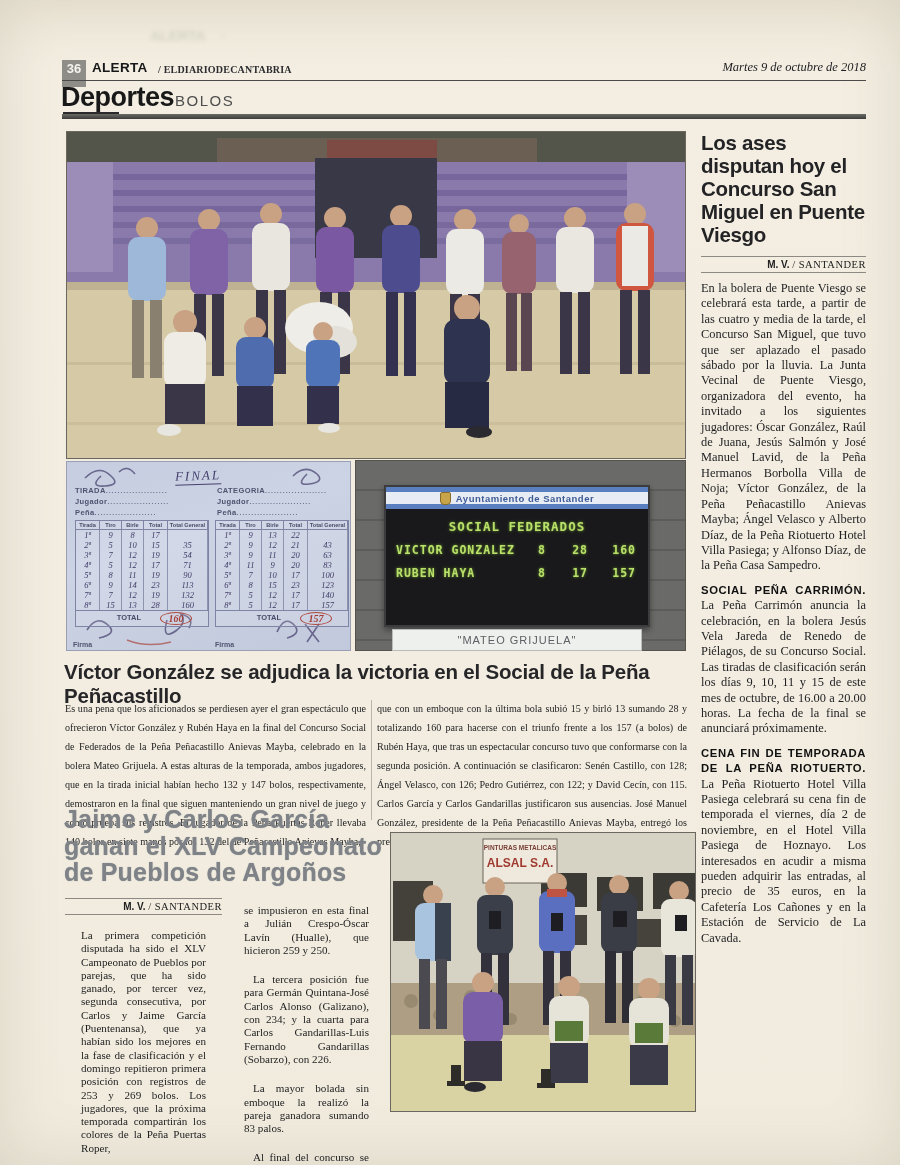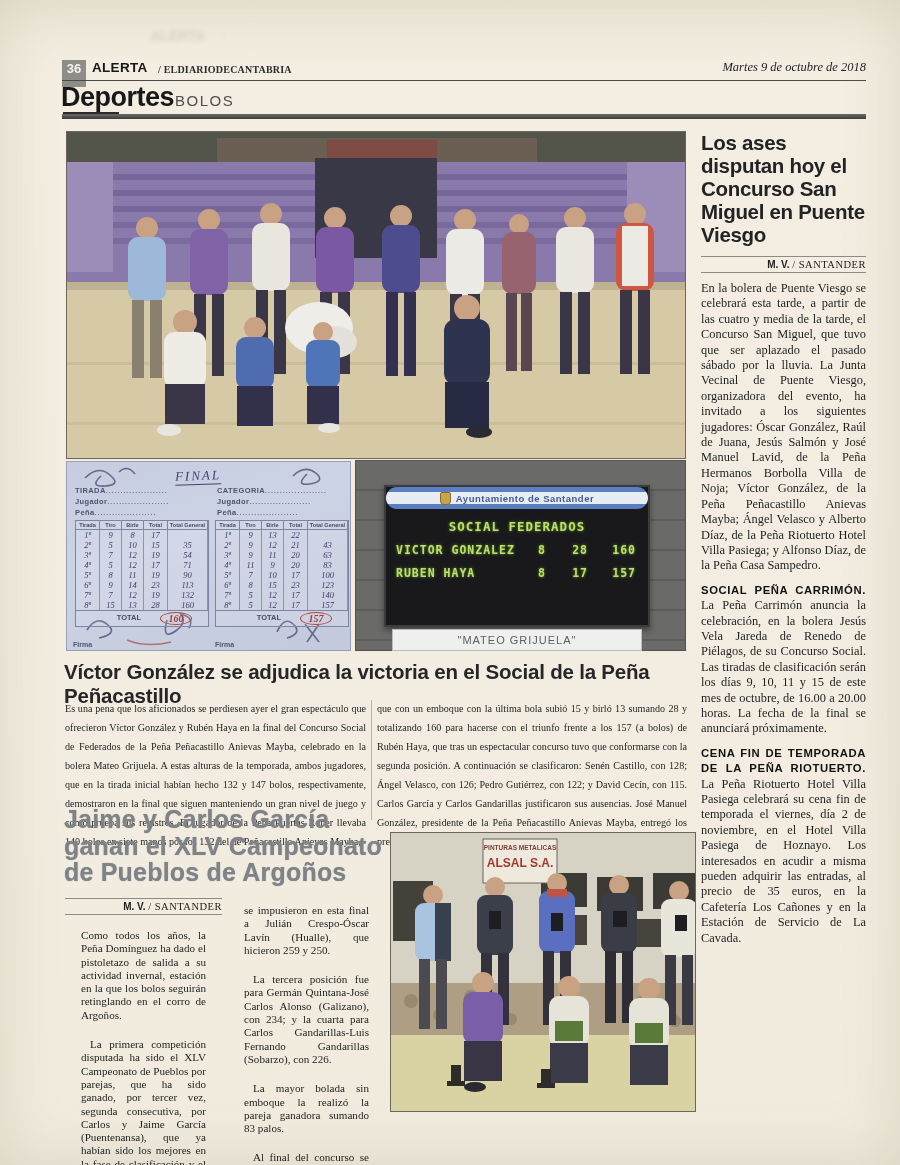--- a/index.html
+++ b/index.html
@@ -66,21 +66,21 @@
                  border:1.5px solid #b0483e;border-radius:50%;width:30px;margin:1px auto;}
   .firma{position:absolute;bottom:2px;font-family:"Liberation Sans",sans-serif;font-size:7px;font-weight:bold;color:#4e5370;}
   
   #scoreboard{left:355px;top:460px;width:331px;height:191px;background:
      repeating-linear-gradient(180deg,#6a6a68 0 28px,#5c5c5a 28px 30px),
      linear-gradient(90deg,#6b6b69,#585856);box-sizing:border-box;border:1px solid #55524c;}
   #board{position:absolute;left:28px;top:24px;width:262px;height:138px;background:#19191b;border:2px solid #3c3c3e;
          box-shadow:0 3px 6px rgba(0,0,0,.4);}
   #board-header{height:22px;background:linear-gradient(180deg,#5a7fc0 0 5px,#e8edf5 5px 17px,#5a7fc0 17px 22px);
      display:flex;align-items:center;justify-content:center;font-family:"Liberation Sans",sans-serif;
-     font-size:9.5px;color:#3c5a96;font-weight:bold;letter-spacing:.5px;border-radius:11px;}
+     font-size:9.5px;color:#3c5a96;font-weight:bold;letter-spacing:.5px;}
   #crest{display:inline-block;width:9px;height:11px;background:#c8a44a;border:1px solid #8a6c2a;border-radius:2px 2px 4px 4px;margin-right:5px;}
   .led{font-family:"DejaVu Sans Mono",monospace;font-weight:bold;color:#b9e06a;text-shadow:0 0 3px #6f9a2e;letter-spacing:1px;}
   #led-title{text-align:center;font-size:12.5px;margin-top:10px;}
   .led-row{display:flex;font-size:11.5px;margin:9px 10px 0 10px;}
   .led-name{width:120px;}
   .led-h{width:30px;text-align:right;}
   .led-l{width:42px;text-align:right;}
   .led-t{width:48px;text-align:right;}
   #board-footer{position:absolute;left:6px;right:6px;bottom:-26px;height:20px;background:#eef0ee;border:1px solid #b9bcb9;
      text-align:center;font-family:"Liberation Sans",sans-serif;font-size:11px;color:#5c5f63;letter-spacing:1px;line-height:20px;}
@@ -425,21 +425,20 @@
   <div id="a1-divider" class="abs"></div>
   <div id="a1c1" class="abs a1col">Es una pena que los aficionados se perdiesen ayer el gran espectáculo que ofrecieron Víctor González y Rubén Haya en la final del Concurso Social de Federados de la Peña Peñacastillo Anievas Mayba, celebrado en la bolera Mateo Grijuela. A estas alturas de la temporada, ambos jugadores, que en la tirada inicial habían hecho 132 y 147 bolos, respectivamente, demostraron en la final que siguen manteniendo un gran nivel de juego y como prueba sus registros. El jugador de la Peña Puertas Roper llevaba 140 bolos en siete manos por los 132 del de Peñacastillo Anievas Mayba,</div>
   <div id="a1c2" class="abs a1col">que con un emboque con la última bola subió 15 y birló 13 sumando 28 y totalizando 160 para hacerse con el triunfo frente a los 157 (a bolos) de Rubén Haya, que tras un espectacular concurso tuvo que conformarse con la segunda posición. A continuación se clasificaron: Senén Castillo, con 128; Ángel Velasco, con 126; Pedro Gutiérrez, con 122; y David Cecín, con 115. Carlos García y Carlos Gandarillas justificaron sus ausencias. José Manuel González, presidente de la Peña Peñacastillo Anievas Mayba, entregó los premios.</div>
 
   <div id="a2-headline" class="abs">Jaime y Carlos García ganan el XLV Campeonato de Pueblos de Argoños</div>
   <div id="a2-byline" class="abs byline">
     <b>M. V.</b>
     <span>/ SANTANDER</span>
   </div>
   <div id="a2c1" class="abs a2col">
-    <p>Como todos los años, la Peña Domínguez ha dado el pistoletazo de salida a su actividad invernal, estación en la que los bolos seguirán retinglando en el corro de Argoños.</p>
     <p>La primera competición disputada ha sido el XLV Campeonato de Pueblos por parejas, que ha sido ganado, por tercer vez, segunda consecutiva, por Carlos y Jaime García (Puentenansa), que ya habían sido los mejores en la fase de clasificación y el domingo repitieron primera posición con registros de 253 y 269 bolos. Los jugadores, que la próxima temporada compartirán los colores de la Peña Puertas Roper,</p>
   </div>
   <div id="a2c2" class="abs a2col">
     <p>se impusieron en esta final a Julián Crespo-Óscar Lavín (Hualle), que hicieron 259 y 250.</p>
     <p>La tercera posición fue para Germán Quintana-José Carlos Alonso (Galizano), con 234; y la cuarta para Carlos Gandarillas-Luis Fernando Gandarillas (Sobarzo), con 226.</p>
     <p>La mayor bolada sin emboque la realizó la pareja ganadora sumando 83 palos.</p>
     <p>Al final del concurso se procedió a la entrega de premios, a cargo de Manuel Domínguez Crespo, secretario de la Peña Domínguez, que a partir de ahora comenzará a preparar la Liga de Invierno, que tanta aceptación tiene en el mundo bolístico.</p>
   </div>
 
   <div class="abs photo" style="left:390px;top:832px;width:306px;height:280px;">

